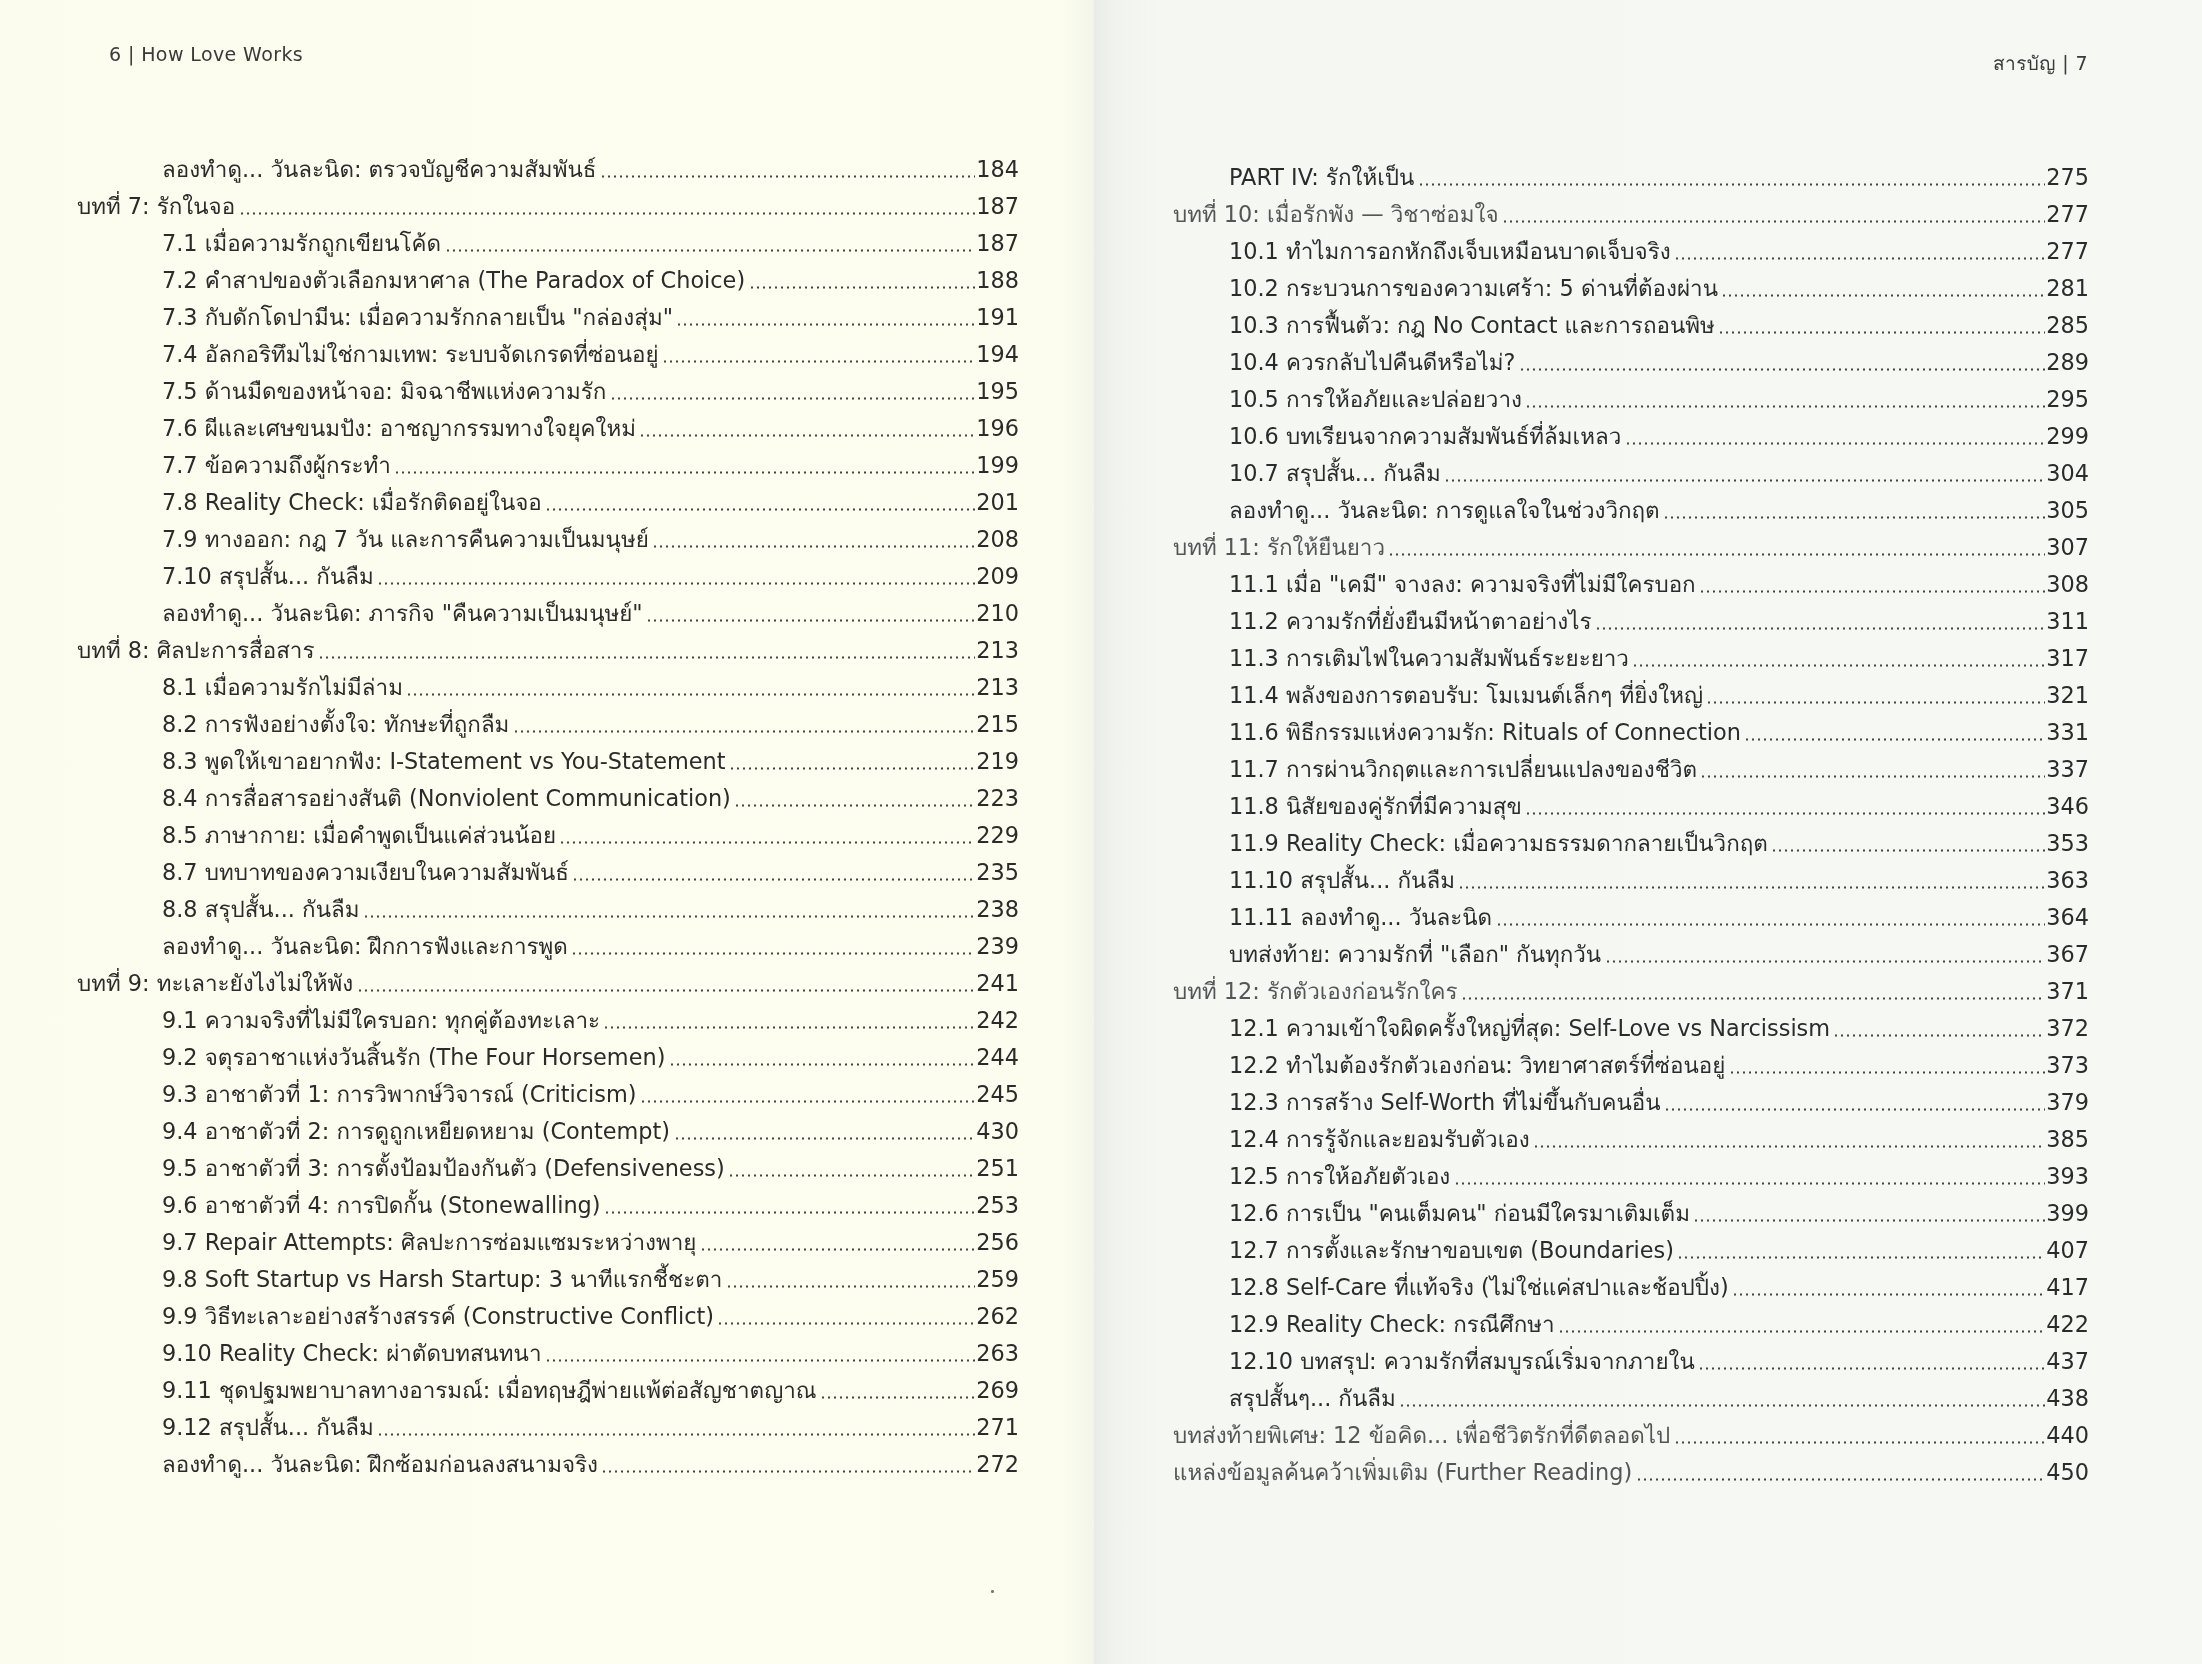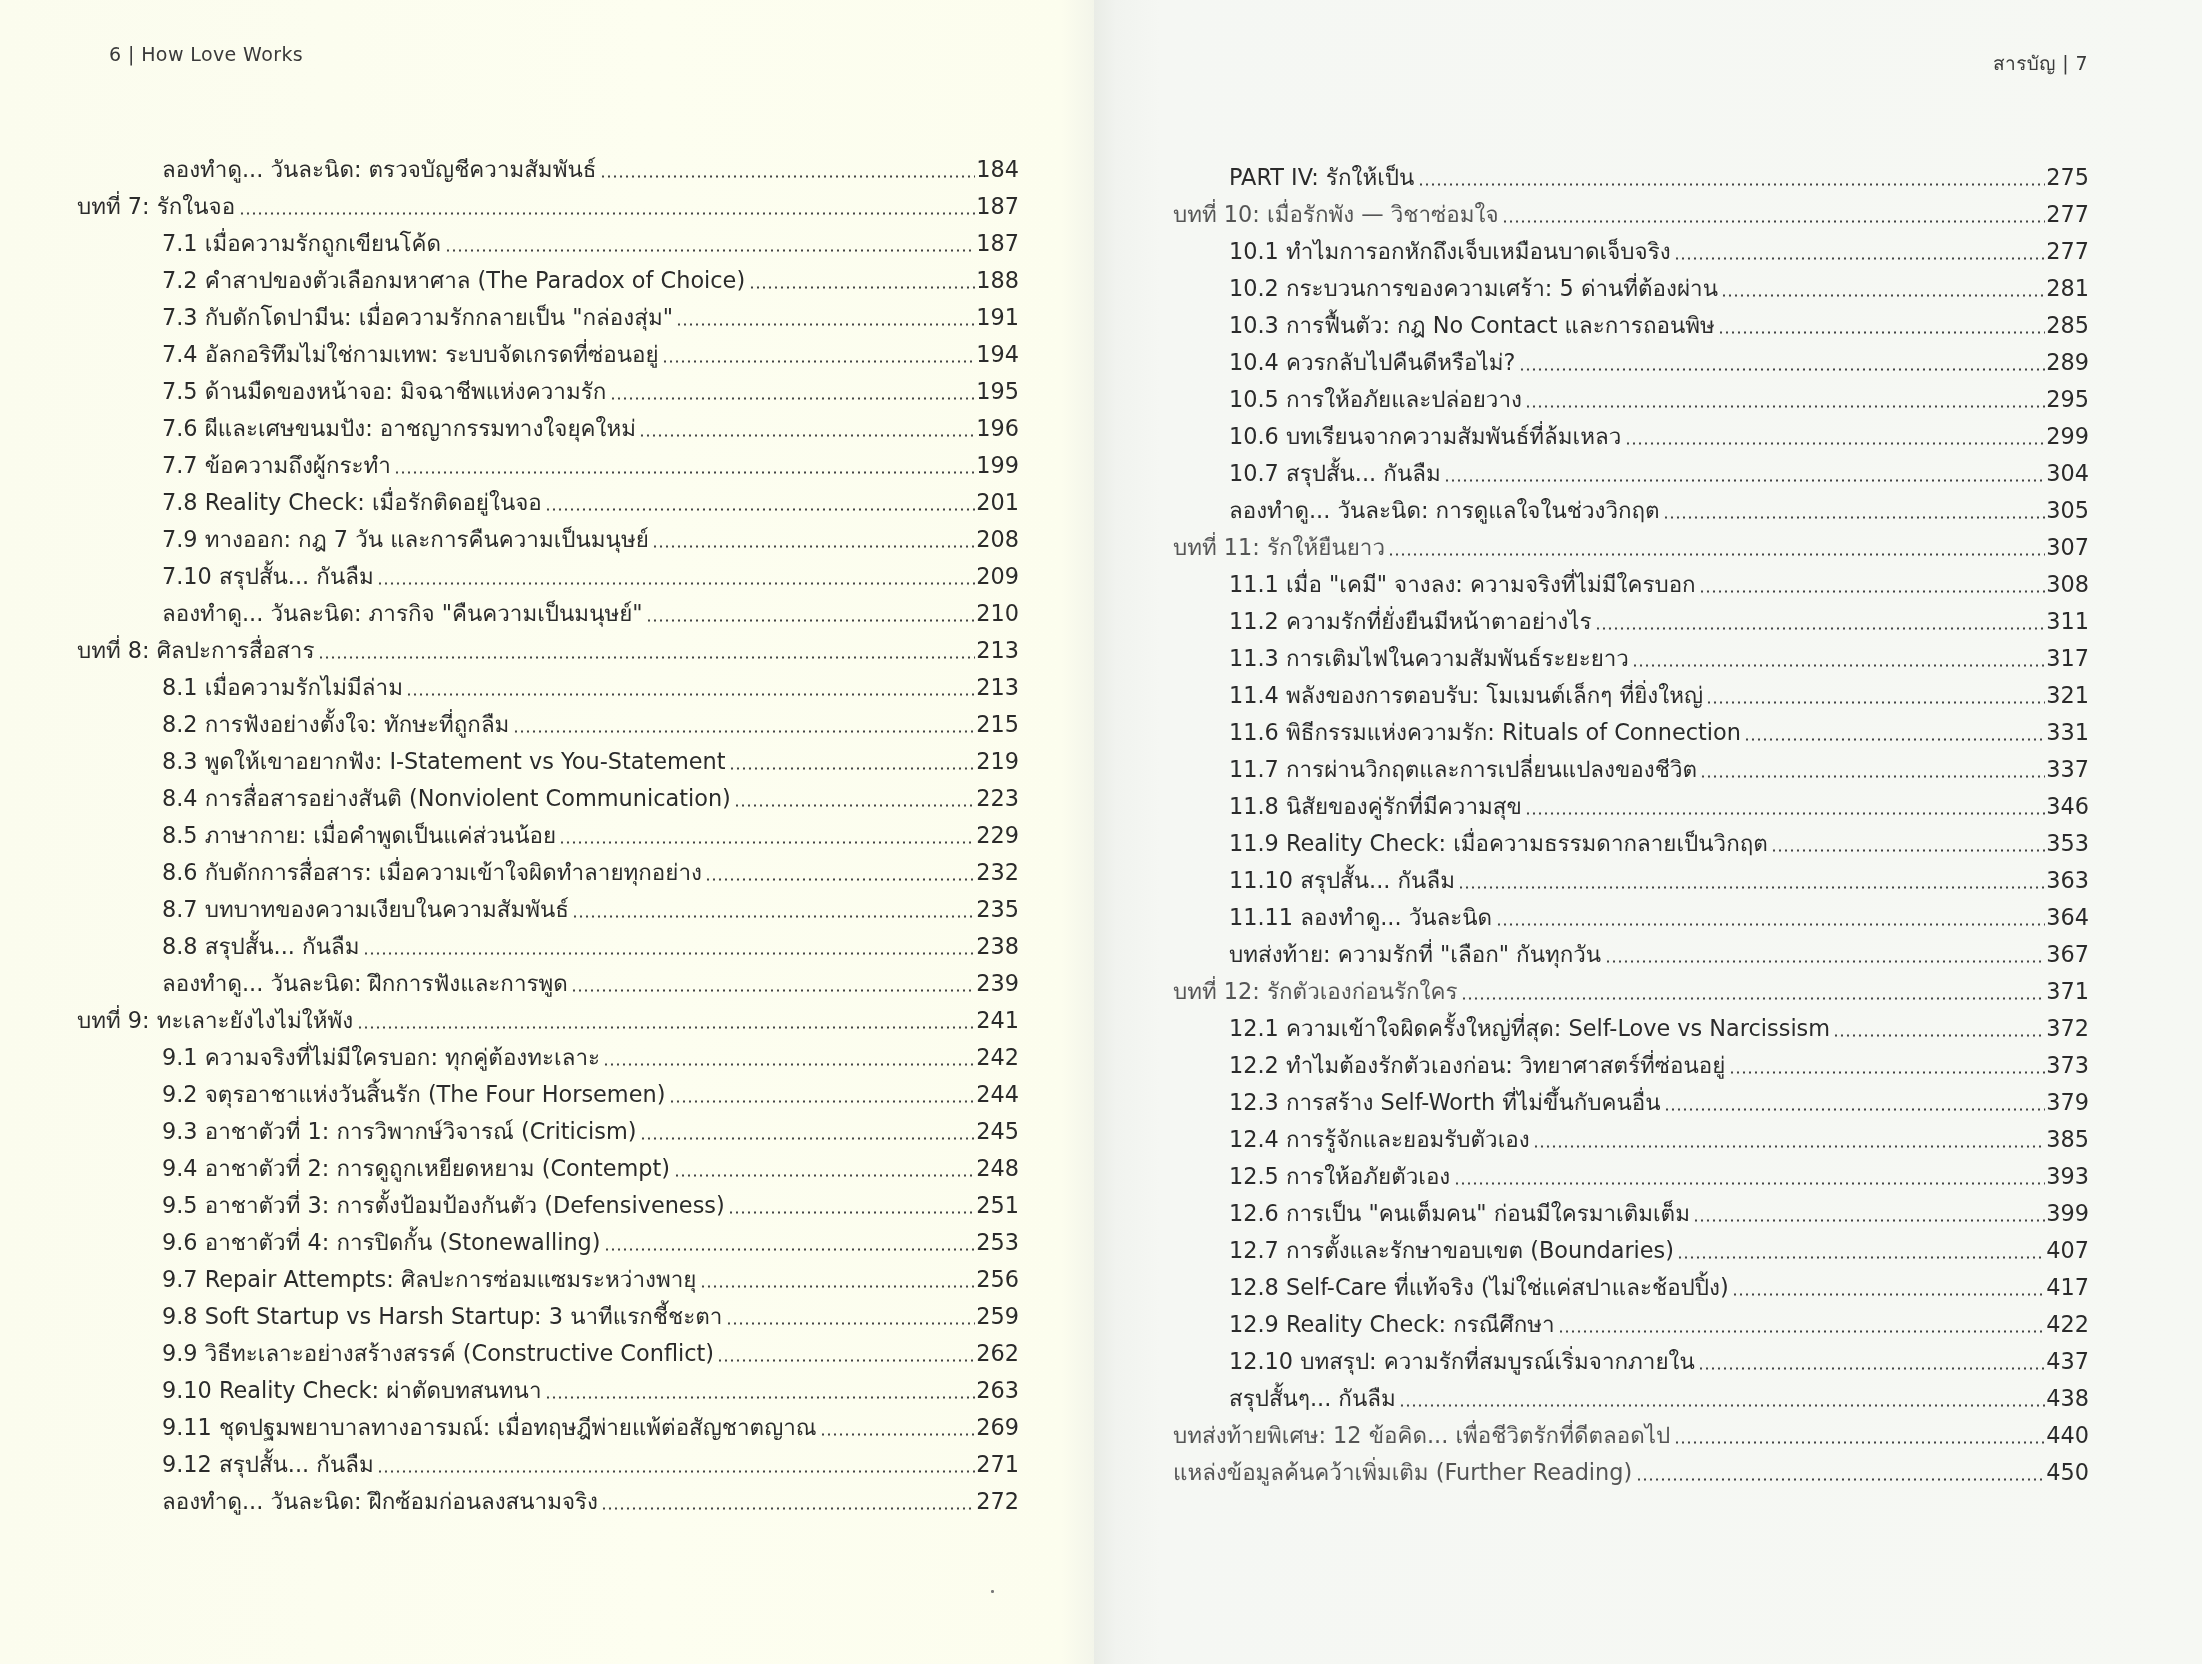--- a/index.html
+++ b/index.html
@@ -139,25 +139,20 @@
     <span class="title">8.4 การสื่อสารอย่างสันติ (Nonviolent Communication)</span>
     <span class="leader"></span>
     <span class="pnum">223</span>
   </li>
       <li class="row lvl-sub">
     <span class="title">8.5 ภาษากาย: เมื่อคำพูดเป็นแค่ส่วนน้อย</span>
     <span class="leader"></span>
     <span class="pnum">229</span>
   </li>
       <li class="row lvl-sub">
-    <span class="title">8.6 กับดักการสื่อสาร: เมื่อความเข้าใจผิดทำลายทุกอย่าง</span>
-    <span class="leader"></span>
-    <span class="pnum">232</span>
-  </li>
-      <li class="row lvl-sub">
     <span class="title">8.7 บทบาทของความเงียบในความสัมพันธ์</span>
     <span class="leader"></span>
     <span class="pnum">235</span>
   </li>
       <li class="row lvl-sub">
     <span class="title">8.8 สรุปสั้น... กันลืม</span>
     <span class="leader"></span>
     <span class="pnum">238</span>
   </li>
       <li class="row lvl-sub">
@@ -181,21 +176,21 @@
     <span class="pnum">244</span>
   </li>
       <li class="row lvl-sub">
     <span class="title">9.3 อาชาตัวที่ 1: การวิพากษ์วิจารณ์ (Criticism)</span>
     <span class="leader"></span>
     <span class="pnum">245</span>
   </li>
       <li class="row lvl-sub">
     <span class="title">9.4 อาชาตัวที่ 2: การดูถูกเหยียดหยาม (Contempt)</span>
     <span class="leader"></span>
-    <span class="pnum">248</span>
+    <span class="pnum">430</span>
   </li>
       <li class="row lvl-sub">
     <span class="title">9.5 อาชาตัวที่ 3: การตั้งป้อมป้องกันตัว (Defensiveness)</span>
     <span class="leader"></span>
     <span class="pnum">251</span>
   </li>
       <li class="row lvl-sub">
     <span class="title">9.6 อาชาตัวที่ 4: การปิดกั้น (Stonewalling)</span>
     <span class="leader"></span>
     <span class="pnum">253</span>

